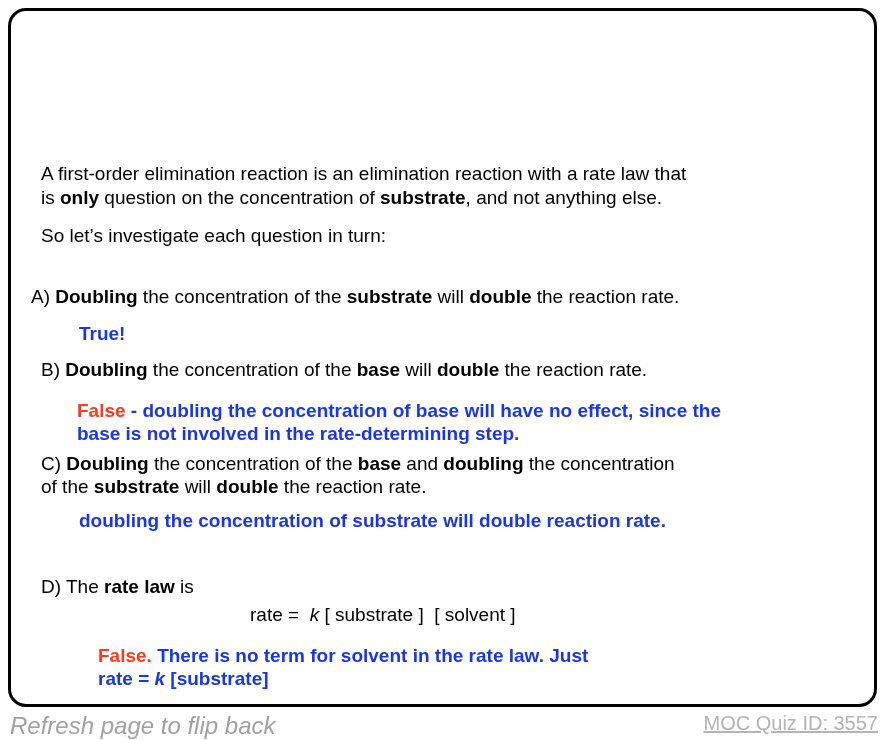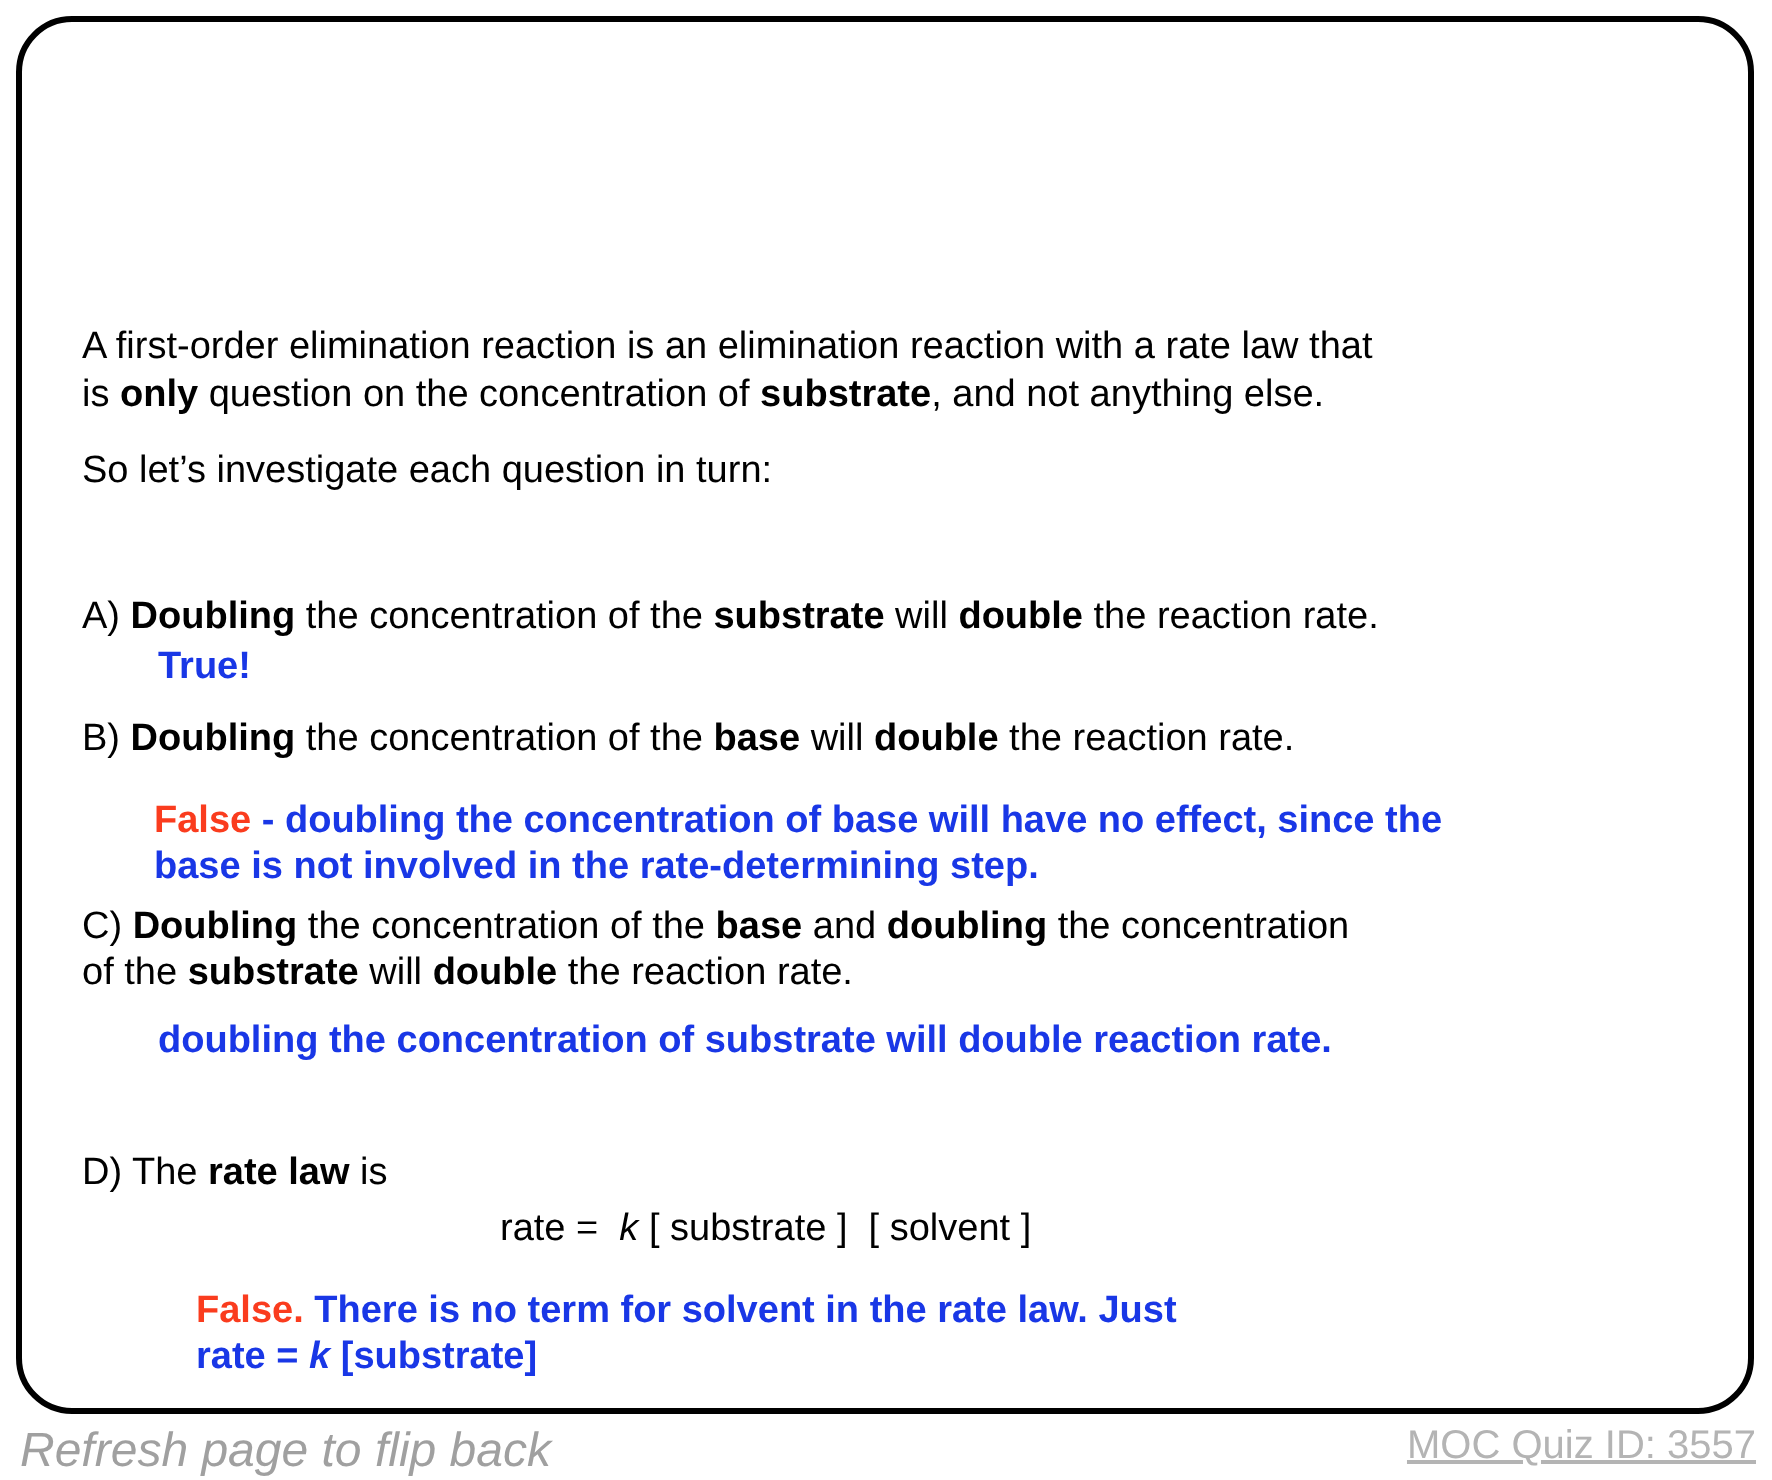--- a/index.html
+++ b/index.html
@@ -9,21 +9,21 @@
     --quiz-id-gray:#b4b4b4;
   }
   html,body{margin:0;padding:0;}
   body{
     width:886px;height:740px;position:relative;background:#ffffff;
     font-family:"Liberation Sans", sans-serif;
     font-size:19px;color:#000;overflow:hidden;
   }
   .card{
     position:absolute;left:8px;top:8px;width:869px;height:699px;
-    box-sizing:border-box;border:3.5px solid #000;border-radius:28px;
+    box-sizing:border-box;border:3.5px solid #000;border-radius:18px;
     background:#fff;
   }
   .block{position:absolute;line-height:23px;}
   .lh24{line-height:24px;}
   .line{white-space:pre;}
   .b{font-weight:bold;}
   .i{font-style:italic;}
   .bb{font-weight:bold;color:var(--answer-blue);}
   .rb{font-weight:bold;color:var(--false-red);}
   .bbi{font-weight:bold;font-style:italic;color:var(--answer-blue);}
@@ -42,21 +42,21 @@
 
 <div class="card">
   <div class="block lh24" style="left:30px;top:151px;">
       <div class="line"><span>A first-order elimination reaction is an elimination reaction with a rate law that</span></div>
       <div class="line"><span>is </span><span class="b">only</span><span> question on the concentration of </span><span class="b">substrate</span><span>, and not anything else.</span></div>
     </div>
   <div class="block lh24" style="left:30px;top:213px;">
       <div class="line"><span>So let’s investigate each question in turn:</span></div>
     </div>
 
-  <div class="block" style="left:30px;top:274px;margin-top:12px;">
+  <div class="block" style="left:20px;top:274px;">
       <div class="line"><span>A) </span><span class="b">Doubling</span><span> the concentration of the </span><span class="b">substrate</span><span> will </span><span class="b">double</span><span> the reaction rate.</span></div>
     </div>
   <div class="block" style="left:68px;top:311px;">
       <div class="line"><span class="bb">True!</span></div>
     </div>
 
   <div class="block" style="left:30px;top:347px;">
       <div class="line"><span>B) </span><span class="b">Doubling</span><span> the concentration of the </span><span class="b">base</span><span> will </span><span class="b">double</span><span> the reaction rate.</span></div>
     </div>
   <div class="block" style="left:66px;top:388px;">

